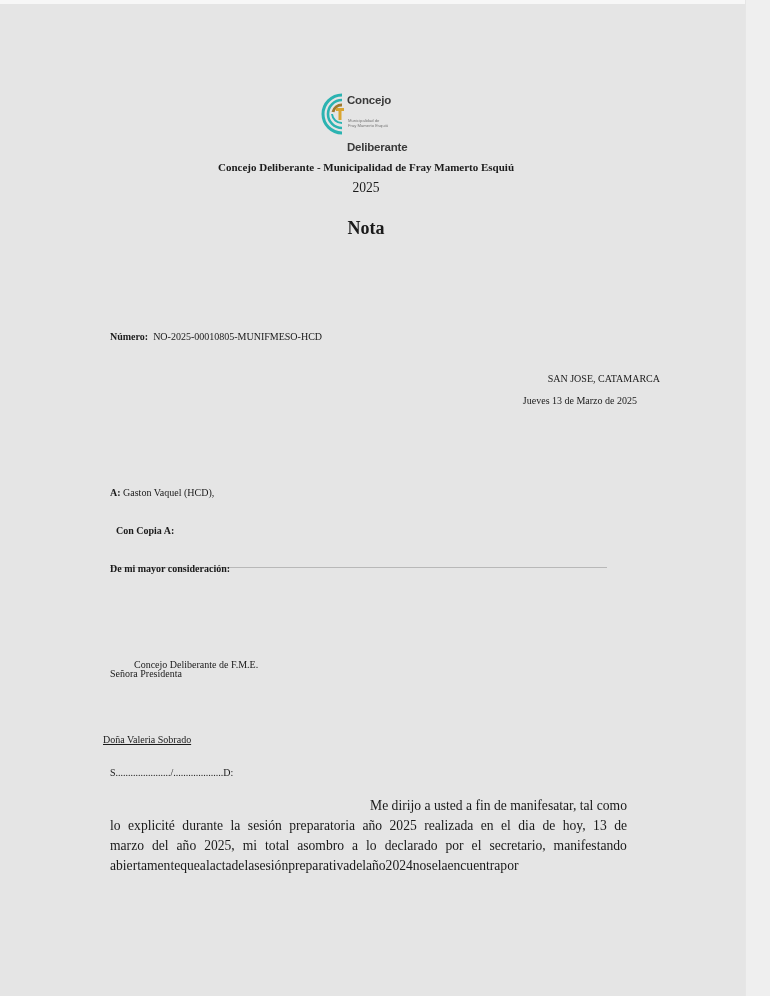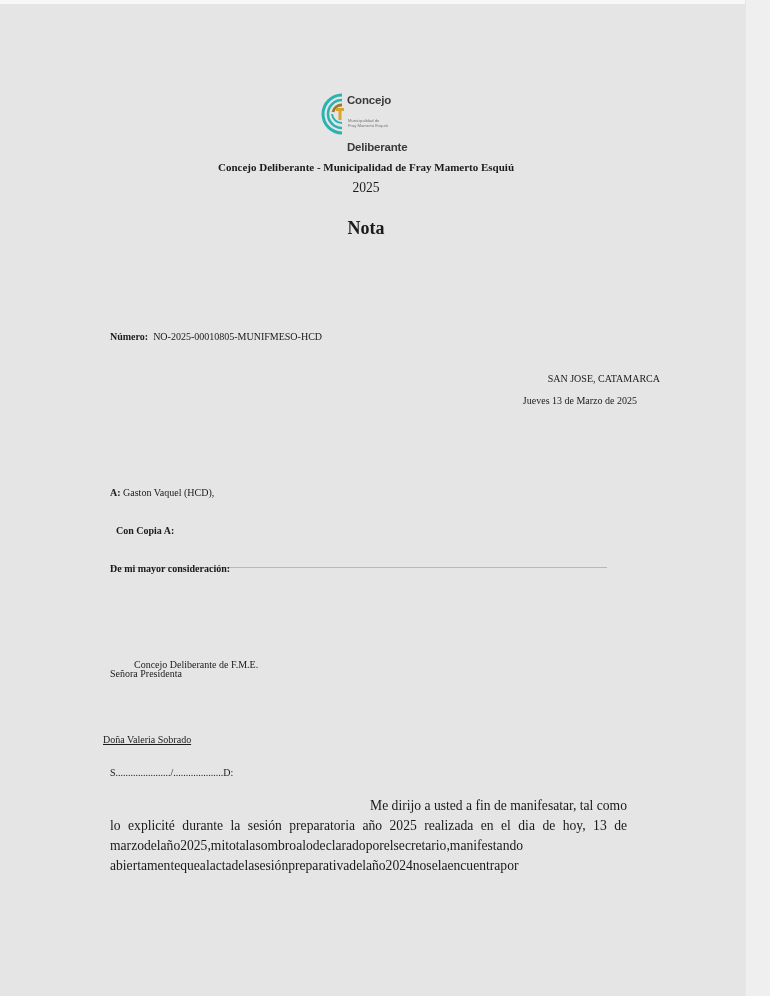--- a/index.html
+++ b/index.html
@@ -191,21 +191,21 @@
         <span>2025</span>
         <span>realizada</span>
         <span>en</span>
         <span>el</span>
         <span>dia</span>
         <span>de</span>
         <span>hoy,</span>
         <span>13</span>
         <span>de</span>
       </span>
-    <span class="line" style="display: flex; justify-content: flex-start;">
+    <span class="line" style="display: flex; justify-content: space-between;">
         <span>marzo</span>
         <span>del</span>
         <span>año</span>
         <span>2025,</span>
         <span>mi</span>
         <span>total</span>
         <span>asombro</span>
         <span>a</span>
         <span>lo</span>
         <span>declarado</span>

